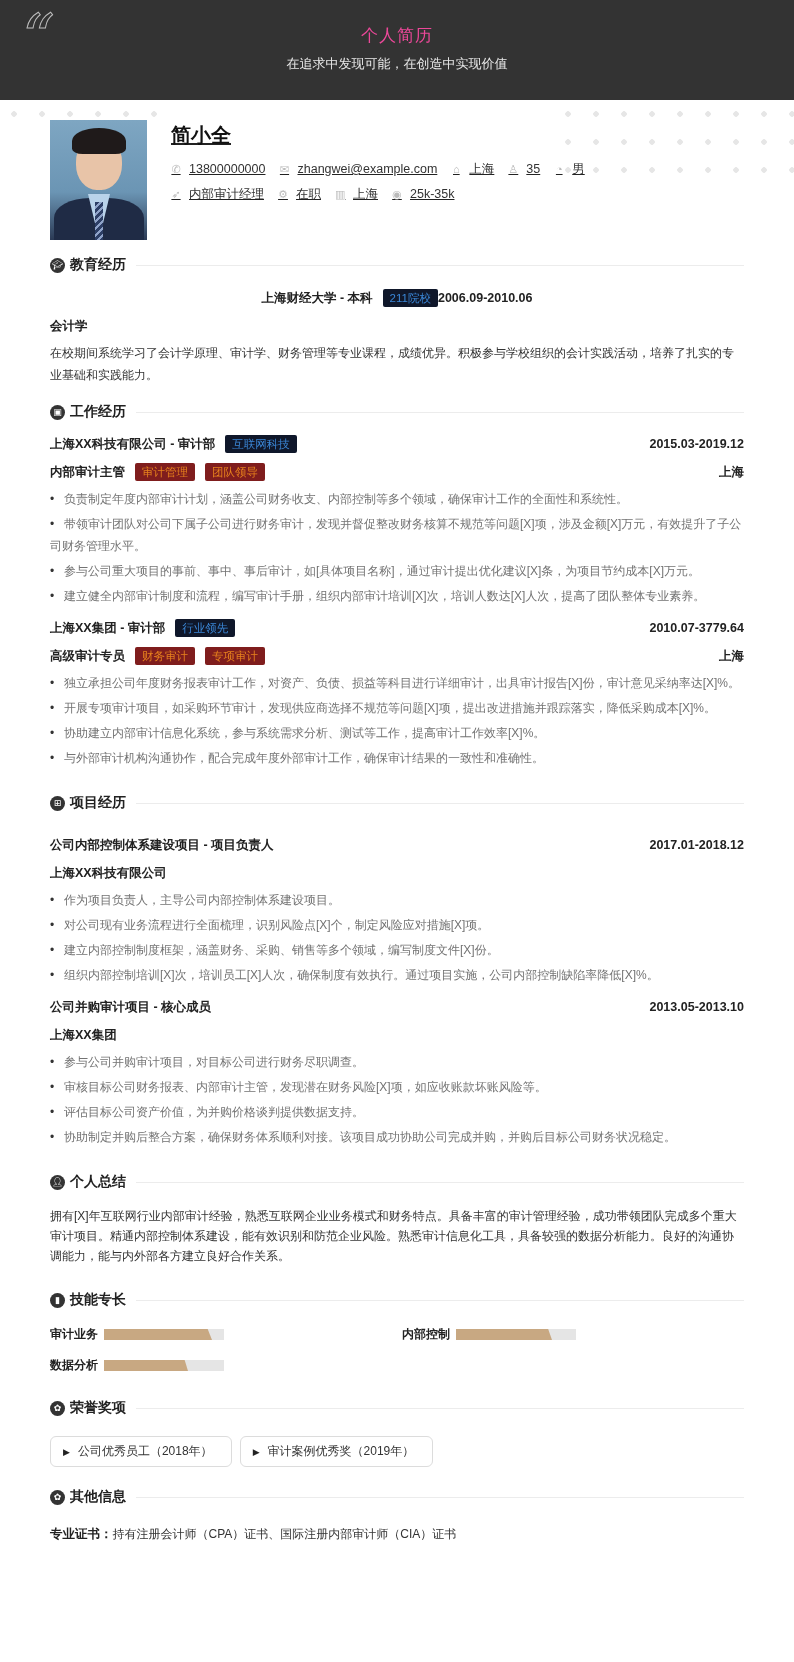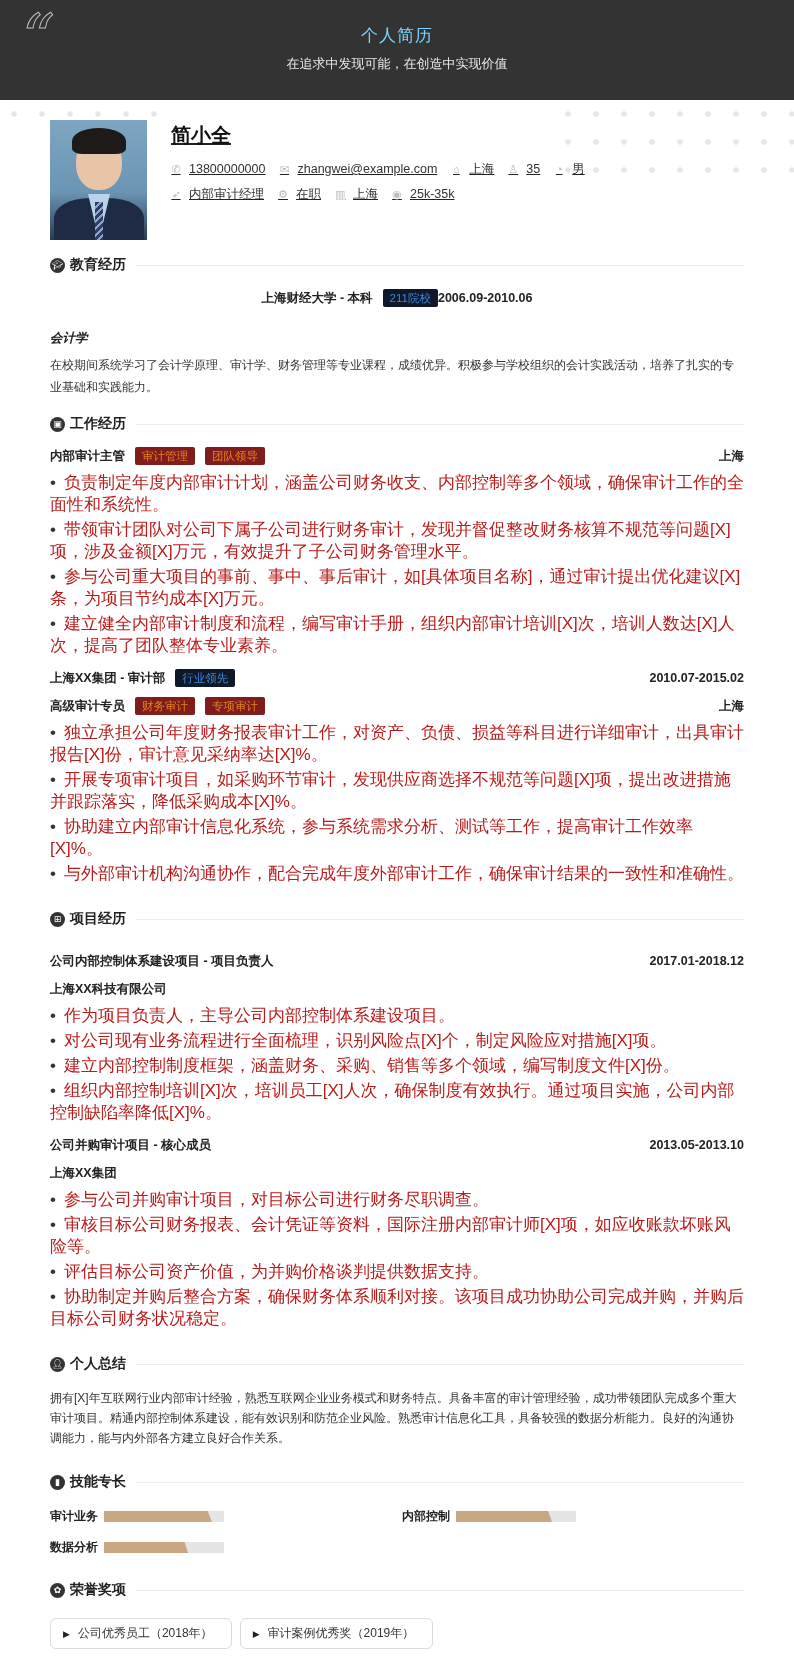--- a/index.html
+++ b/index.html
@@ -14,21 +14,21 @@
     height: 100px; background: #333333; position: relative;
     text-align: center; color: #fff;
   }
   .header .quote {
     position: absolute; left: 22px; top: 6px;
     font-family: "DejaVu Serif", serif; font-size: 64px; line-height: 64px;
     color: transparent; -webkit-text-stroke: 1px #bdbdbd;
     font-style: italic;
   }
   .header .title {
-    padding-top: 24px; font-size: 17px; color: #7dd3fc; letter-spacing: 1px;
+    padding-top: 24px; font-size: 17px; color: #ec4899; letter-spacing: 1px;
   }
   .header .subtitle { margin-top: 8px; font-size: 13px; color: #e8e8e8; }
 
   .dots {
     position: absolute; top: 100px; height: 80px;
     background-image: radial-gradient(circle, #e6e6e6 2.5px, transparent 3px);
     background-size: 28px 28px;
   }
   .dots.left { left: 0; width: 160px; height: 30px; }
   .dots.right { right: 0; width: 240px; }
@@ -61,21 +61,21 @@
 
   .entry-head { display: flex; align-items: center; justify-content: space-between; height: 20px; }
   .entry-left { display: flex; align-items: center; }
   .bold { font-weight: bold; font-size: 12.5px; color: #222; }
   .tag { font-size: 11.5px; padding: 1px 7px; border-radius: 2px; margin-left: 10px; line-height: 16px; }
   .tag.blue { background: #0f172a; color: #3a86d6; }
   .tag.orange { background: #7f1d1d; color: #e6811d; }
   .date { font-weight: bold; font-size: 12.5px; color: #222; }
   .para { font-size: 12px; line-height: 22px; color: #333; }
   ul.bullets { list-style: none; }
-  ul.bullets li { position: relative; padding-left: 0; font-size: 17px; line-height: 22px; color: #b91c1c; margin-bottom: 3px; text-indent: 14px; }
+  ul.bullets li { position: relative; padding-left: 0; font-size: 12px; line-height: 22px; color: #737373; margin-bottom: 3px; text-indent: 14px; }
   ul.bullets li::before { content: "•"; position: absolute; left: -14px; text-indent: 14px; color: #333; }
 
   .skills { display: grid; grid-template-columns: 352px 300px; row-gap: 14px; margin-top: 14px; }
   .skill { display: flex; align-items: center; }
   .skill-label { font-size: 12px; font-weight: bold; color: #222; width: 54px; }
   .bar { width: 120px; height: 11px; background: #e5e5e5; position: relative; }
   .bar-fill { position: absolute; left: 0; top: 0; height: 11px; background: #c8a882; clip-path: polygon(0 0, 96% 0, 100% 100%, 0 100%); }
 
   .awards { display: flex; margin-top: 16px; }
   .award {
@@ -156,32 +156,39 @@
       <span class="sec-title">教育经历</span>
       <span class="sec-line"></span>
     </div>
     <div class="entry-head" style="margin-top:11px;justify-content:center;">
       <div class="entry-left">
         <span class="bold">上海财经大学 - 本科</span>
         <span class="tag blue">211院校</span>
       </div>
       <span class="date">2006.09-2010.06</span>
     </div>
-    <div class="bold" style="margin-top:20px; line-height:20px;font-style:italic;">会计学</div>
+    <div class="bold" style="margin-top:8px; line-height:20px;">会计学</div>
     <div class="para" style="margin-top:6px;">在校期间系统学习了会计学原理、审计学、财务管理等专业课程，成绩优异。积极参与学校组织的会计实践活动，培养了扎实的专业基础和实践能力。</div>
   </div>
 
   <div style="margin-top:14px;">
     <div class="section-head">
       <span class="sec-icon">▣</span>
       <span class="sec-title">工作经历</span>
       <span class="sec-line"></span>
     </div>
 
     <div style="margin-top:10px;">
+      <div class="entry-head">
+        <div class="entry-left">
+          <span class="bold">上海XX科技有限公司 - 审计部</span>
+          <span class="tag blue">互联网科技</span>
+        </div>
+        <span class="date">2015.03-2019.12</span>
+      </div>
       <div class="entry-head" style="margin-top:8px;gap:48px;">
         <div class="entry-left">
           <span class="bold">内部审计主管</span>
           <span class="tag orange">审计管理</span>
           <span class="tag orange">团队领导</span>
         </div>
         <span class="date">上海</span>
       </div>
       <ul class="bullets" style="margin-top:6px;">
         <li>负责制定年度内部审计计划，涵盖公司财务收支、内部控制等多个领域，确保审计工作的全面性和系统性。</li>
@@ -190,21 +197,21 @@
         <li>建立健全内部审计制度和流程，编写审计手册，组织内部审计培训[X]次，培训人数达[X]人次，提高了团队整体专业素养。</li>
       </ul>
     </div>
 
     <div style="margin-top:11px;">
       <div class="entry-head">
         <div class="entry-left">
           <span class="bold">上海XX集团 - 审计部</span>
           <span class="tag blue">行业领先</span>
         </div>
-        <span class="date">2010.07-2015.02</span>
+        <span class="date">2010.07-3779.64</span>
       </div>
       <div class="entry-head" style="margin-top:8px;">
         <div class="entry-left">
           <span class="bold">高级审计专员</span>
           <span class="tag orange">财务审计</span>
           <span class="tag orange">专项审计</span>
         </div>
         <span class="date">上海</span>
       </div>
       <ul class="bullets" style="margin-top:6px;">
@@ -238,21 +245,21 @@
     </div>
 
     <div style="margin-top:11px;">
       <div class="entry-head">
         <span class="bold">公司并购审计项目 - 核心成员</span>
         <span class="date">2013.05-2013.10</span>
       </div>
       <div class="bold" style="margin-top:8px; line-height:20px;">上海XX集团</div>
       <ul class="bullets" style="margin-top:6px;">
         <li>参与公司并购审计项目，对目标公司进行财务尽职调查。</li>
-        <li>审核目标公司财务报表、会计凭证等资料，国际注册内部审计师[X]项，如应收账款坏账风险等。</li>
+        <li>审核目标公司财务报表、内部审计主管，发现潜在财务风险[X]项，如应收账款坏账风险等。</li>
         <li>评估目标公司资产价值，为并购价格谈判提供数据支持。</li>
         <li>协助制定并购后整合方案，确保财务体系顺利对接。该项目成功协助公司完成并购，并购后目标公司财务状况稳定。</li>
       </ul>
     </div>
   </div>
 
   <div style="margin-top:22px;">
     <div class="section-head">
       <span class="sec-icon">👤︎</span>
       <span class="sec-title">个人总结</span>

